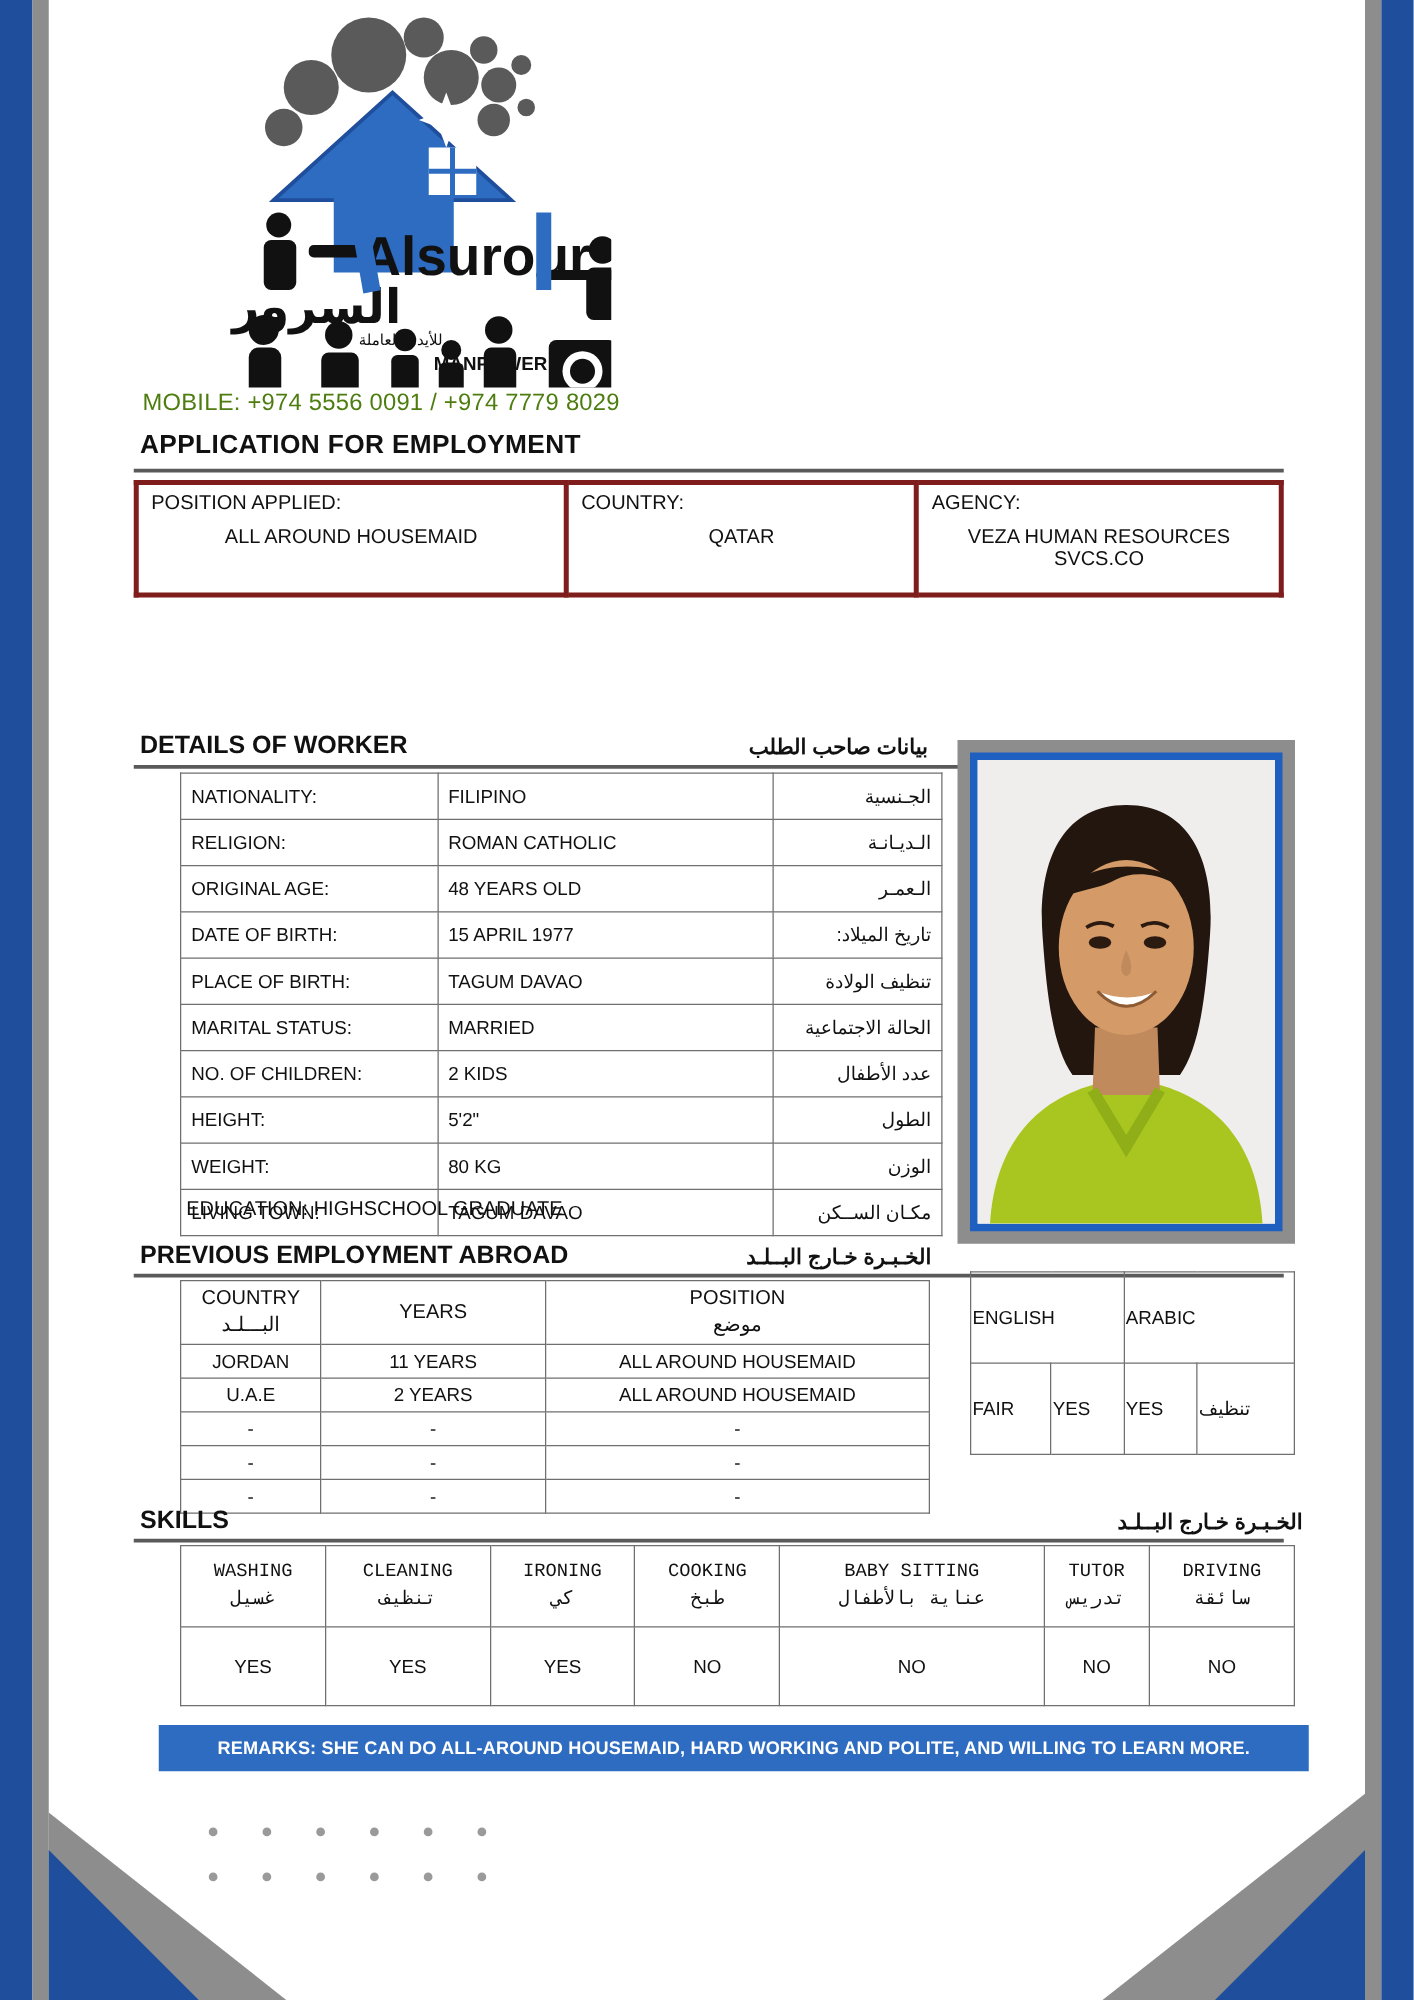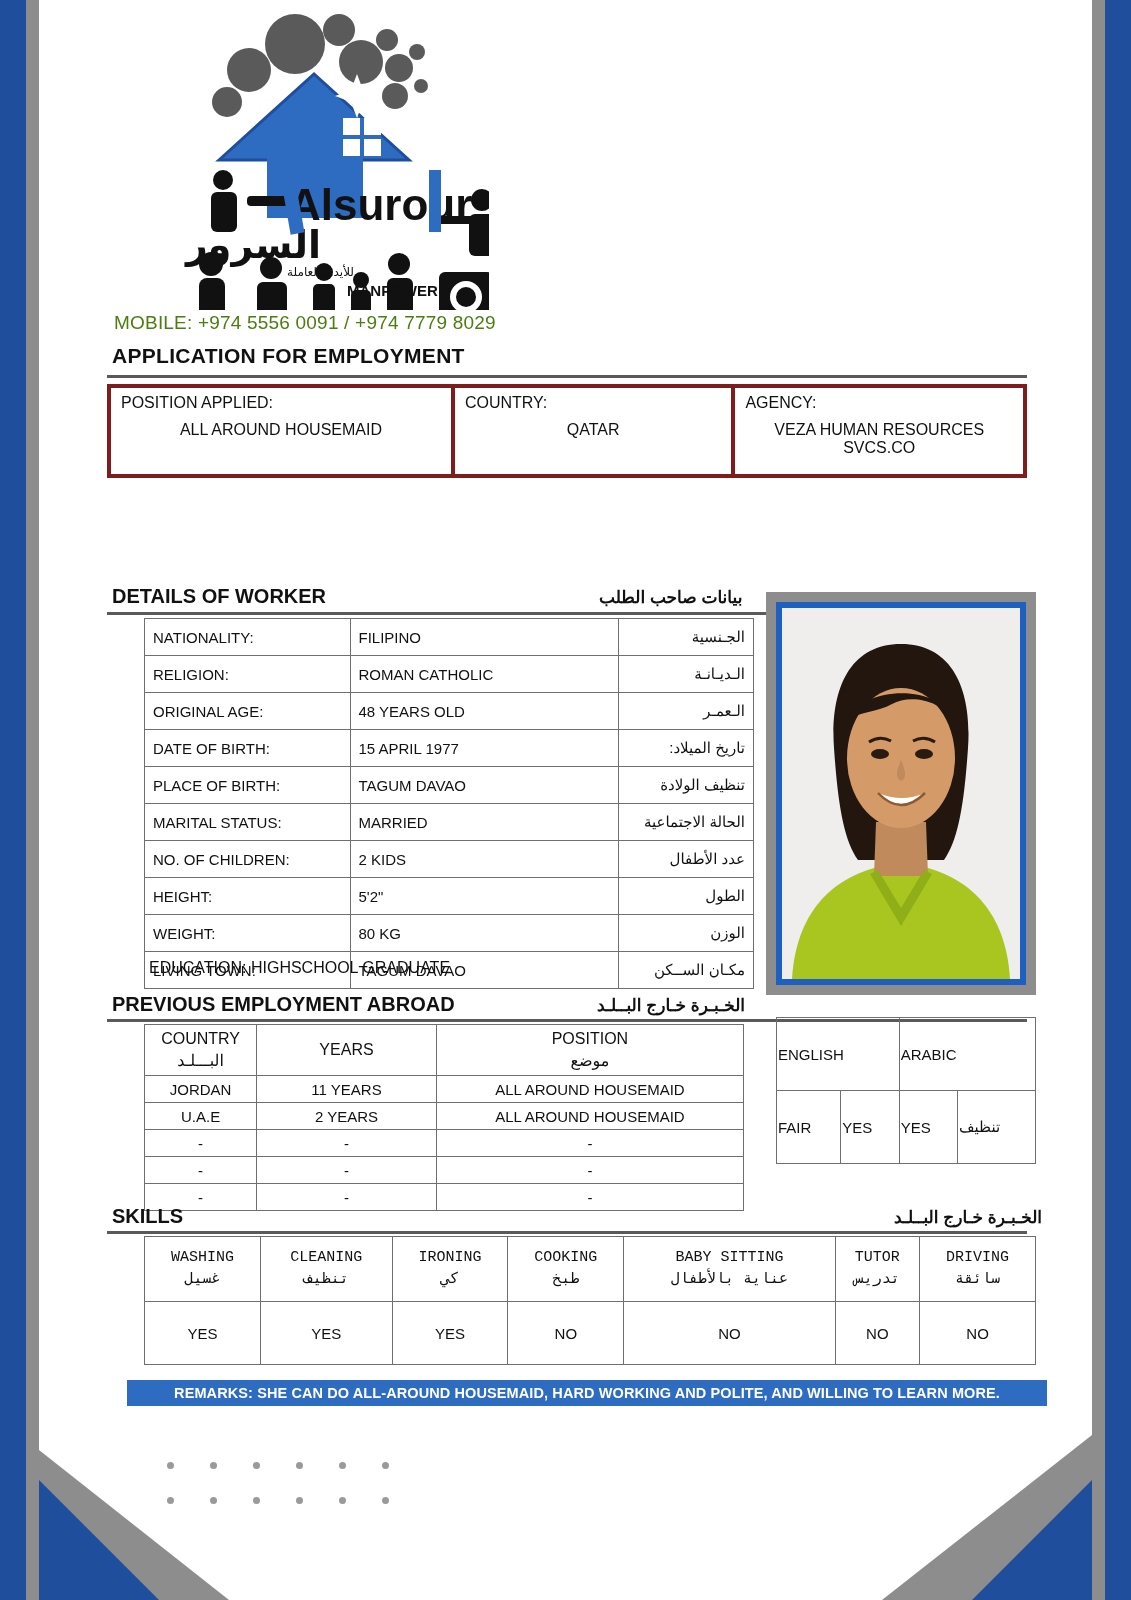--- a/index.html
+++ b/index.html
@@ -86,21 +86,21 @@
   .sk-title{position:absolute;left:73px;top:1205px;font-size:20px;font-weight:bold;}
   .sk-title-ar{position:absolute;left:855px;top:1207px;font-size:17px;font-weight:bold;direction:rtl;}
   .sk-rule{position:absolute;left:68px;top:1231px;width:920px;height:3px;background:#5a5a5a;}
 
   .skills{position:absolute;left:105px;top:1236px;width:892px;}
   .skills td{border:1px solid #6f6f6f;text-align:center;font-size:15px;}
   .skills .hd{height:62px;line-height:1.5;font-family:Liberation Mono, monospace;}
   .skills .vl{height:60px;}
 
   
-  .remarks{position:absolute;left:88px;top:1380px;width:920px;height:26px;
+  .remarks{position:absolute;left:88px;top:1380px;width:920px;height:37px;
     background:#2d6cc0;color:#ffffff;font-size:14.5px;font-weight:bold;
     display:flex;align-items:center;justify-content:center;letter-spacing:.1px;}
 </style>
 </head>
 <body>
 
 <div class="edge-left-blue"></div>
 <div class="edge-left-grey"></div>
 <div class="edge-right-blue"></div>
 <div class="edge-right-grey"></div>

